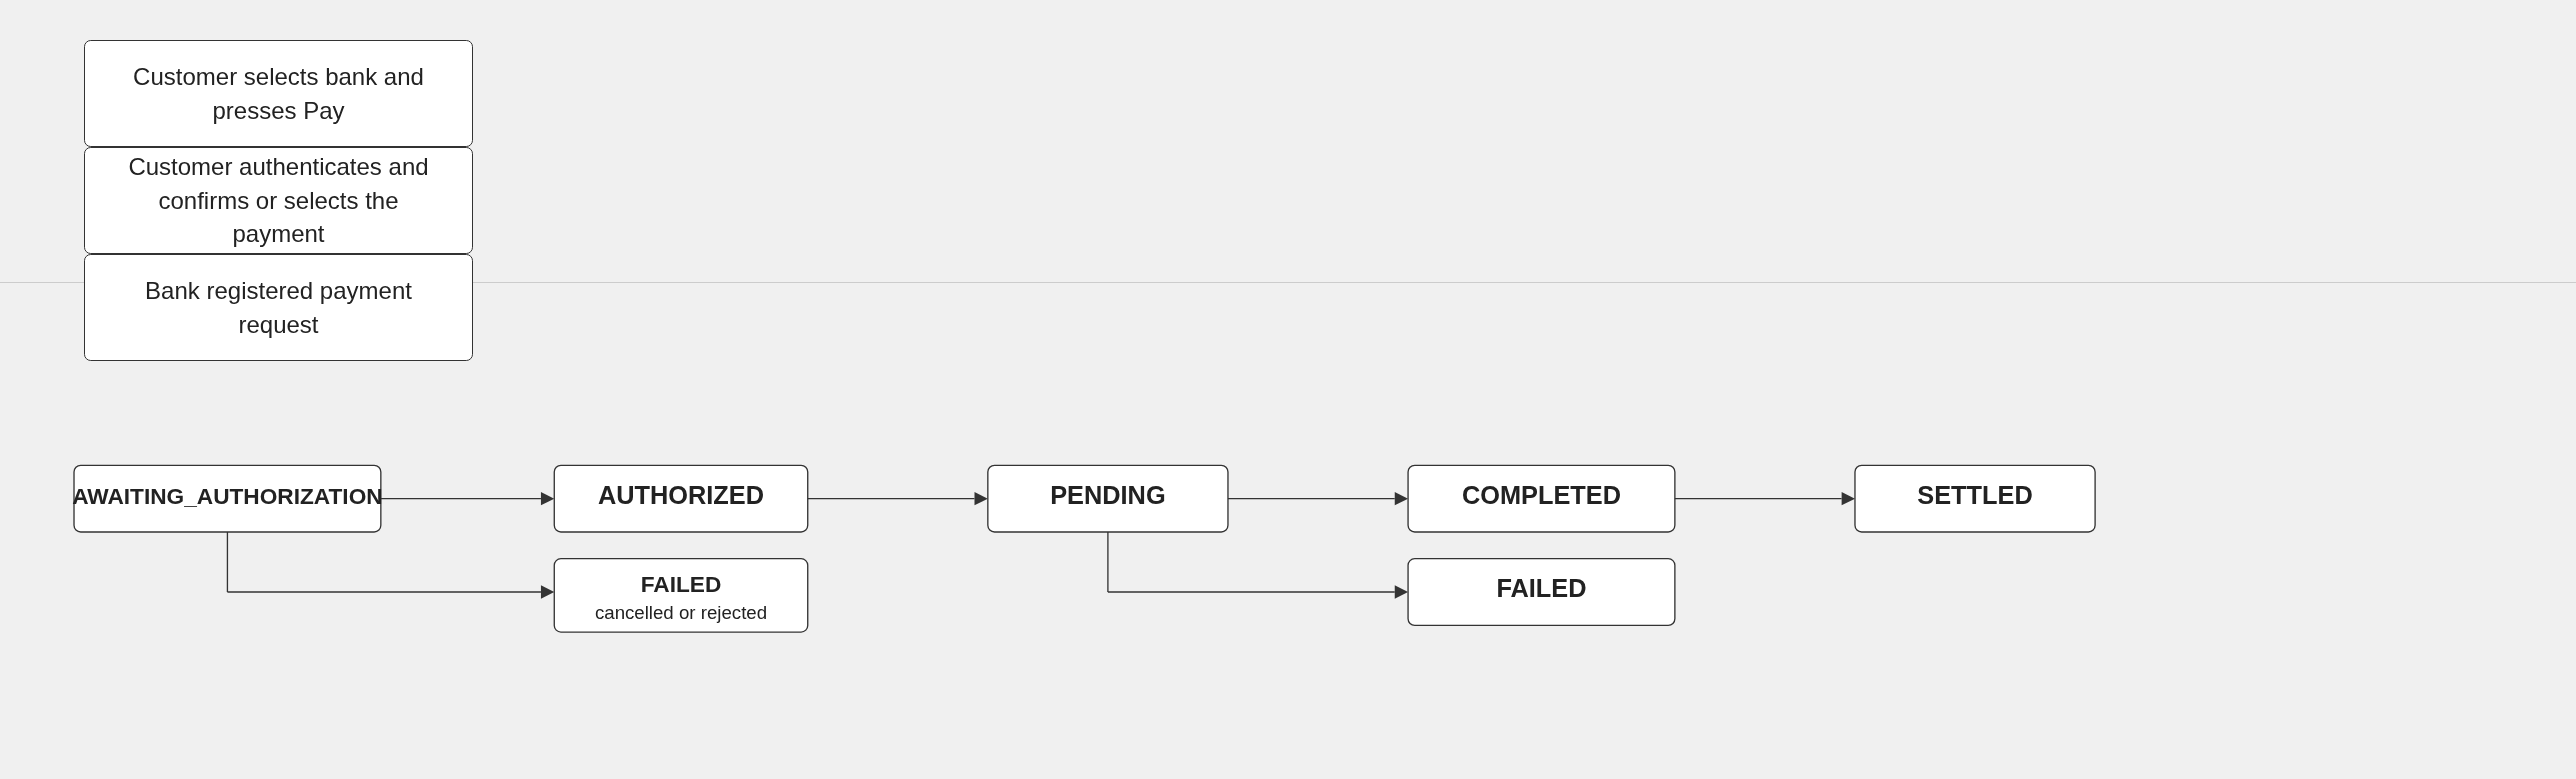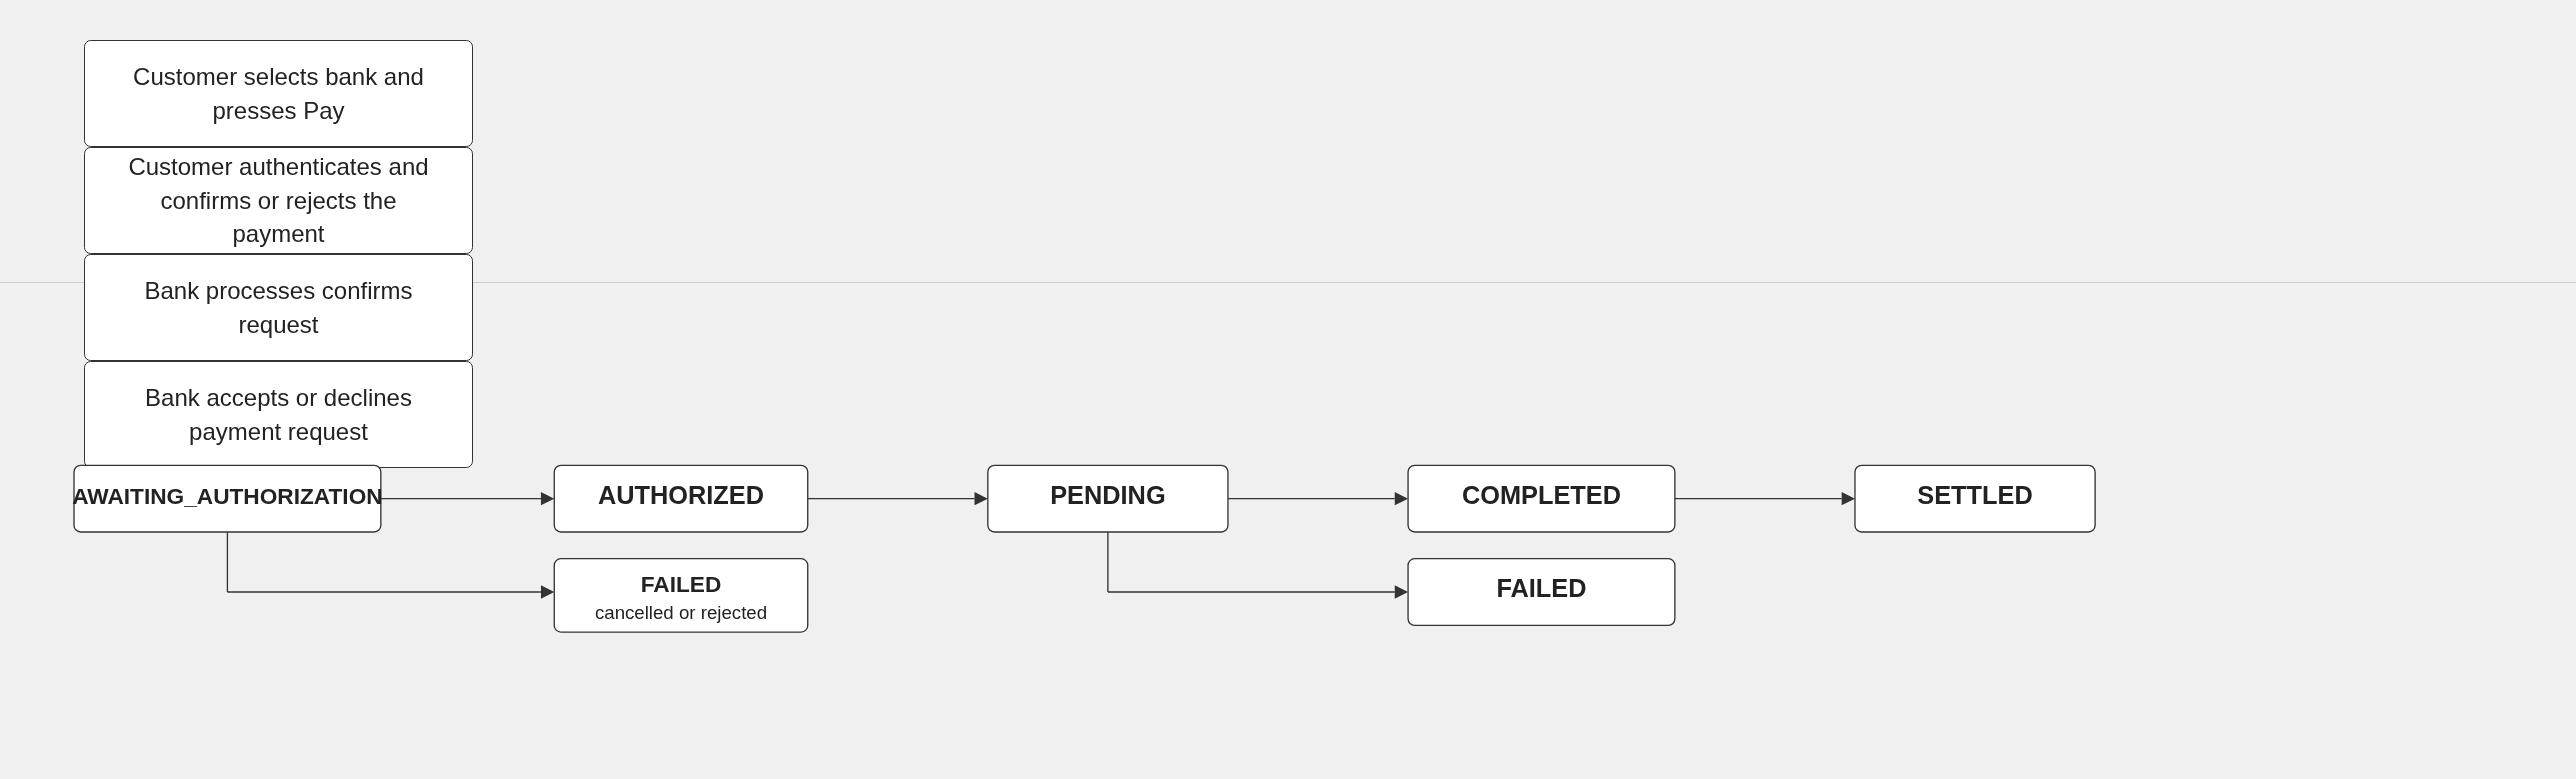--- a/index.html
+++ b/index.html
@@ -70,27 +70,24 @@
     }
   </style>
 </head>
 <body>
 
 <div class="top-section">
   <div class="step-box">
     <span>Customer selects bank and presses Pay</span>
   </div>
   <div class="step-box">
-    <span>Customer authenticates and confirms or rejects the payment</span>
+    <span>Customer authenticates and confirms or selects the payment</span>
   </div>
   <div class="step-box">
-    <span>Bank processes confirms request</span>
-  </div>
-  <div class="step-box">
-    <span>Bank accepts or declines payment request</span>
+    <span>Bank registered payment request</span>
   </div>
 </div>
 
 <div class="divider"></div>
 
 <div class="bottom-section">
   <div class="flow-wrapper">
     <svg class="flow-svg" viewBox="0 0 3700 600" preserveAspectRatio="xMidYMid meet" xmlns="http://www.w3.org/2000/svg">
 
       <rect x="30" y="200" width="460" height="100" rx="10" ry="10" fill="white" stroke="#333" stroke-width="2"></rect>

